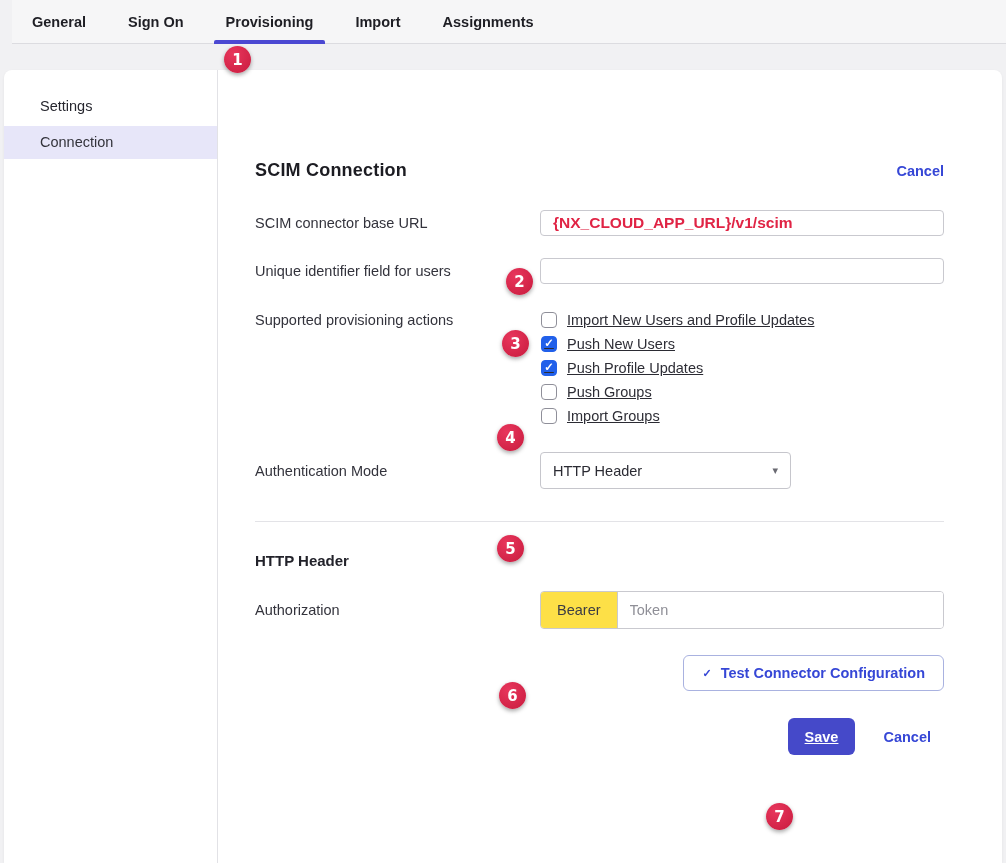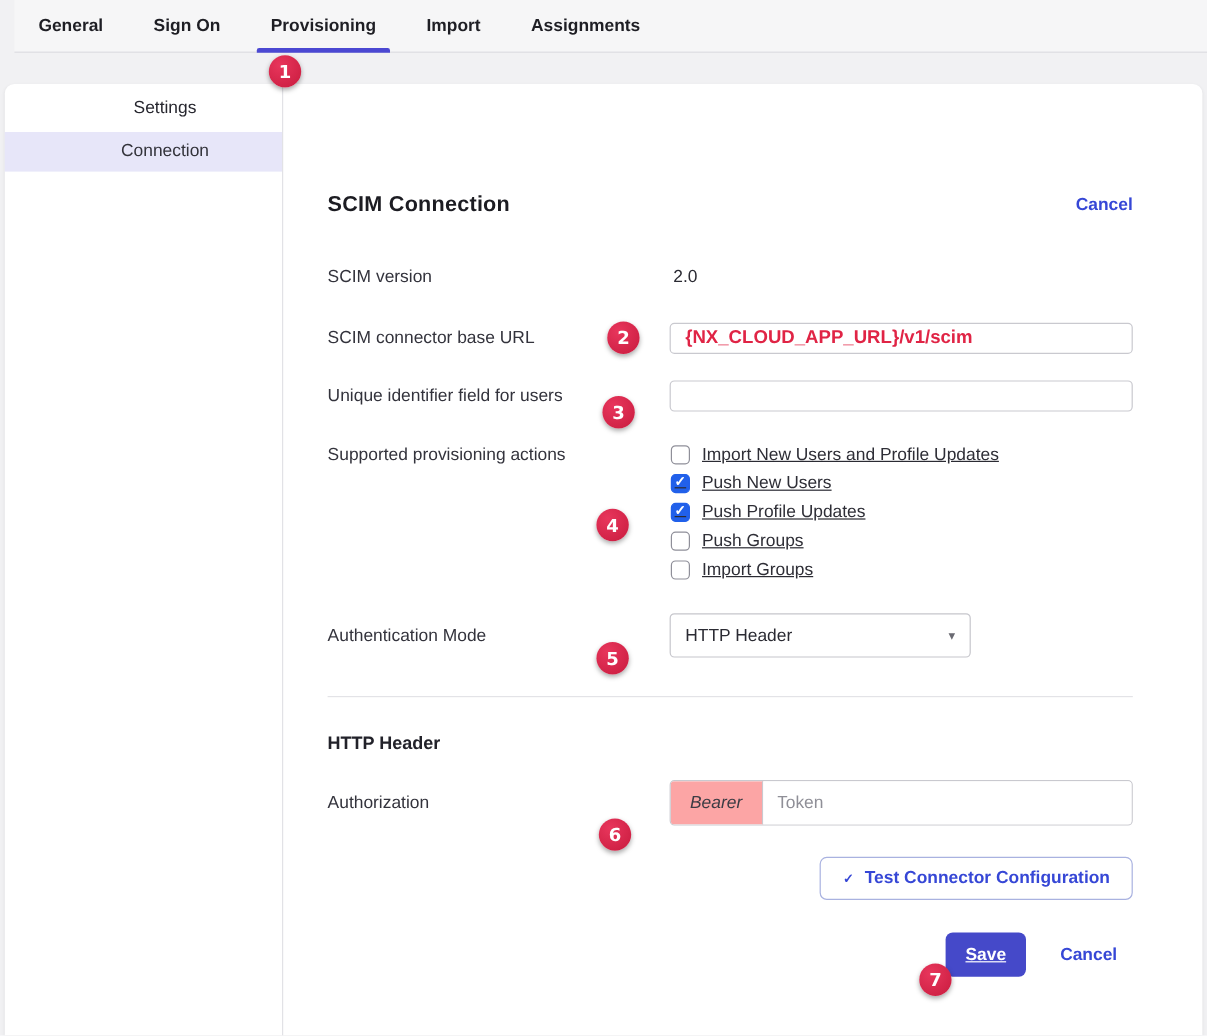--- a/index.html
+++ b/index.html
@@ -32,21 +32,21 @@
 
   
   .card {
     position: absolute; left: 4px; right: 4px; top: 70px; bottom: 0;
     background: #ffffff; border-radius: 8px 8px 0 0;
     box-shadow: 0 1px 3px rgba(0,0,0,0.06);
     display: flex;
   }
 
   
-  .sidebar { width: 232px; border-right: 1px solid #e2e2e6; padding-top: 10px; flex-shrink: 0; text-align: center; }
+  .sidebar { width: 214px; border-right: 1px solid #e2e2e6; padding-top: 26px; flex-shrink: 0; }
   .sidebar-heading { font-size: 14.5px; color: #26262e; padding: 2px 0 12px 36px; }
   .sidebar-item {
     height: 33px; line-height: 33px; padding-left: 36px;
     font-size: 14.5px; color: #33333b; cursor: pointer;
   }
   .sidebar-item.selected { background: #e7e6f9; }
 
   
   .content { flex: 1; padding: 0 58px 40px 37px; position: relative; }
   .content-header {
@@ -97,22 +97,22 @@
   .divider { border: none; height: 1px; background: #e3e3e7; margin-top: 32px; }
 
   .section-heading { margin-top: 30px; font-size: 15px; font-weight: 700; color: #22222a; }
 
   .input-group {
     display: flex; width: 100%; height: 38px;
     border: 1px solid #c9c9cf; border-radius: 4px; overflow: hidden; background: #fff;
   }
   .input-prefix {
     display: flex; align-items: center; padding: 0 16px;
-    background: #fca5a5; border-right: 1px solid #c9c9cf;
-    font-size: 14.5px; color: #3c3c44; flex-shrink: 0; font-style: italic;
+    background: #fde047; border-right: 1px solid #c9c9cf;
+    font-size: 14.5px; color: #3c3c44; flex-shrink: 0;
   }
   .group-input {
     flex: 1; border: none; outline: none; padding: 0 12px;
     font-size: 14.5px; font-family: "Liberation Sans", sans-serif; color: #2b2b33;
   }
   .group-input::placeholder { color: #8f8f97; }
 
   .test-row { display: flex; justify-content: flex-end; margin-top: 26px; }
   .test-button {
     height: 36px; border: 1px solid #a9b2e0; border-radius: 6px; background: #fff;
@@ -161,26 +161,20 @@
     <div class="sidebar-item selected">Connection</div>
   </aside>
 
   <section class="content">
 
     <div class="content-header">
       <h1 class="title">SCIM Connection</h1>
       <a class="link">Cancel</a>
     </div>
 
-    <div class="form-row row-version">
-      <div class="form-label">SCIM version</div>
-      <div class="form-field">
-        <span class="static-value">2.0</span>
-      </div>
-    </div>
 
     <div class="form-row row-baseurl">
       <div class="form-label">SCIM connector base URL</div>
       <div class="form-field">
         <input type="text" class="text-input url-input" value="{NX_CLOUD_APP_URL}/v1/scim" style="">
       </div>
     </div>
 
     <div class="form-row row-unique">
       <div class="form-label">Unique identifier field for users</div>

